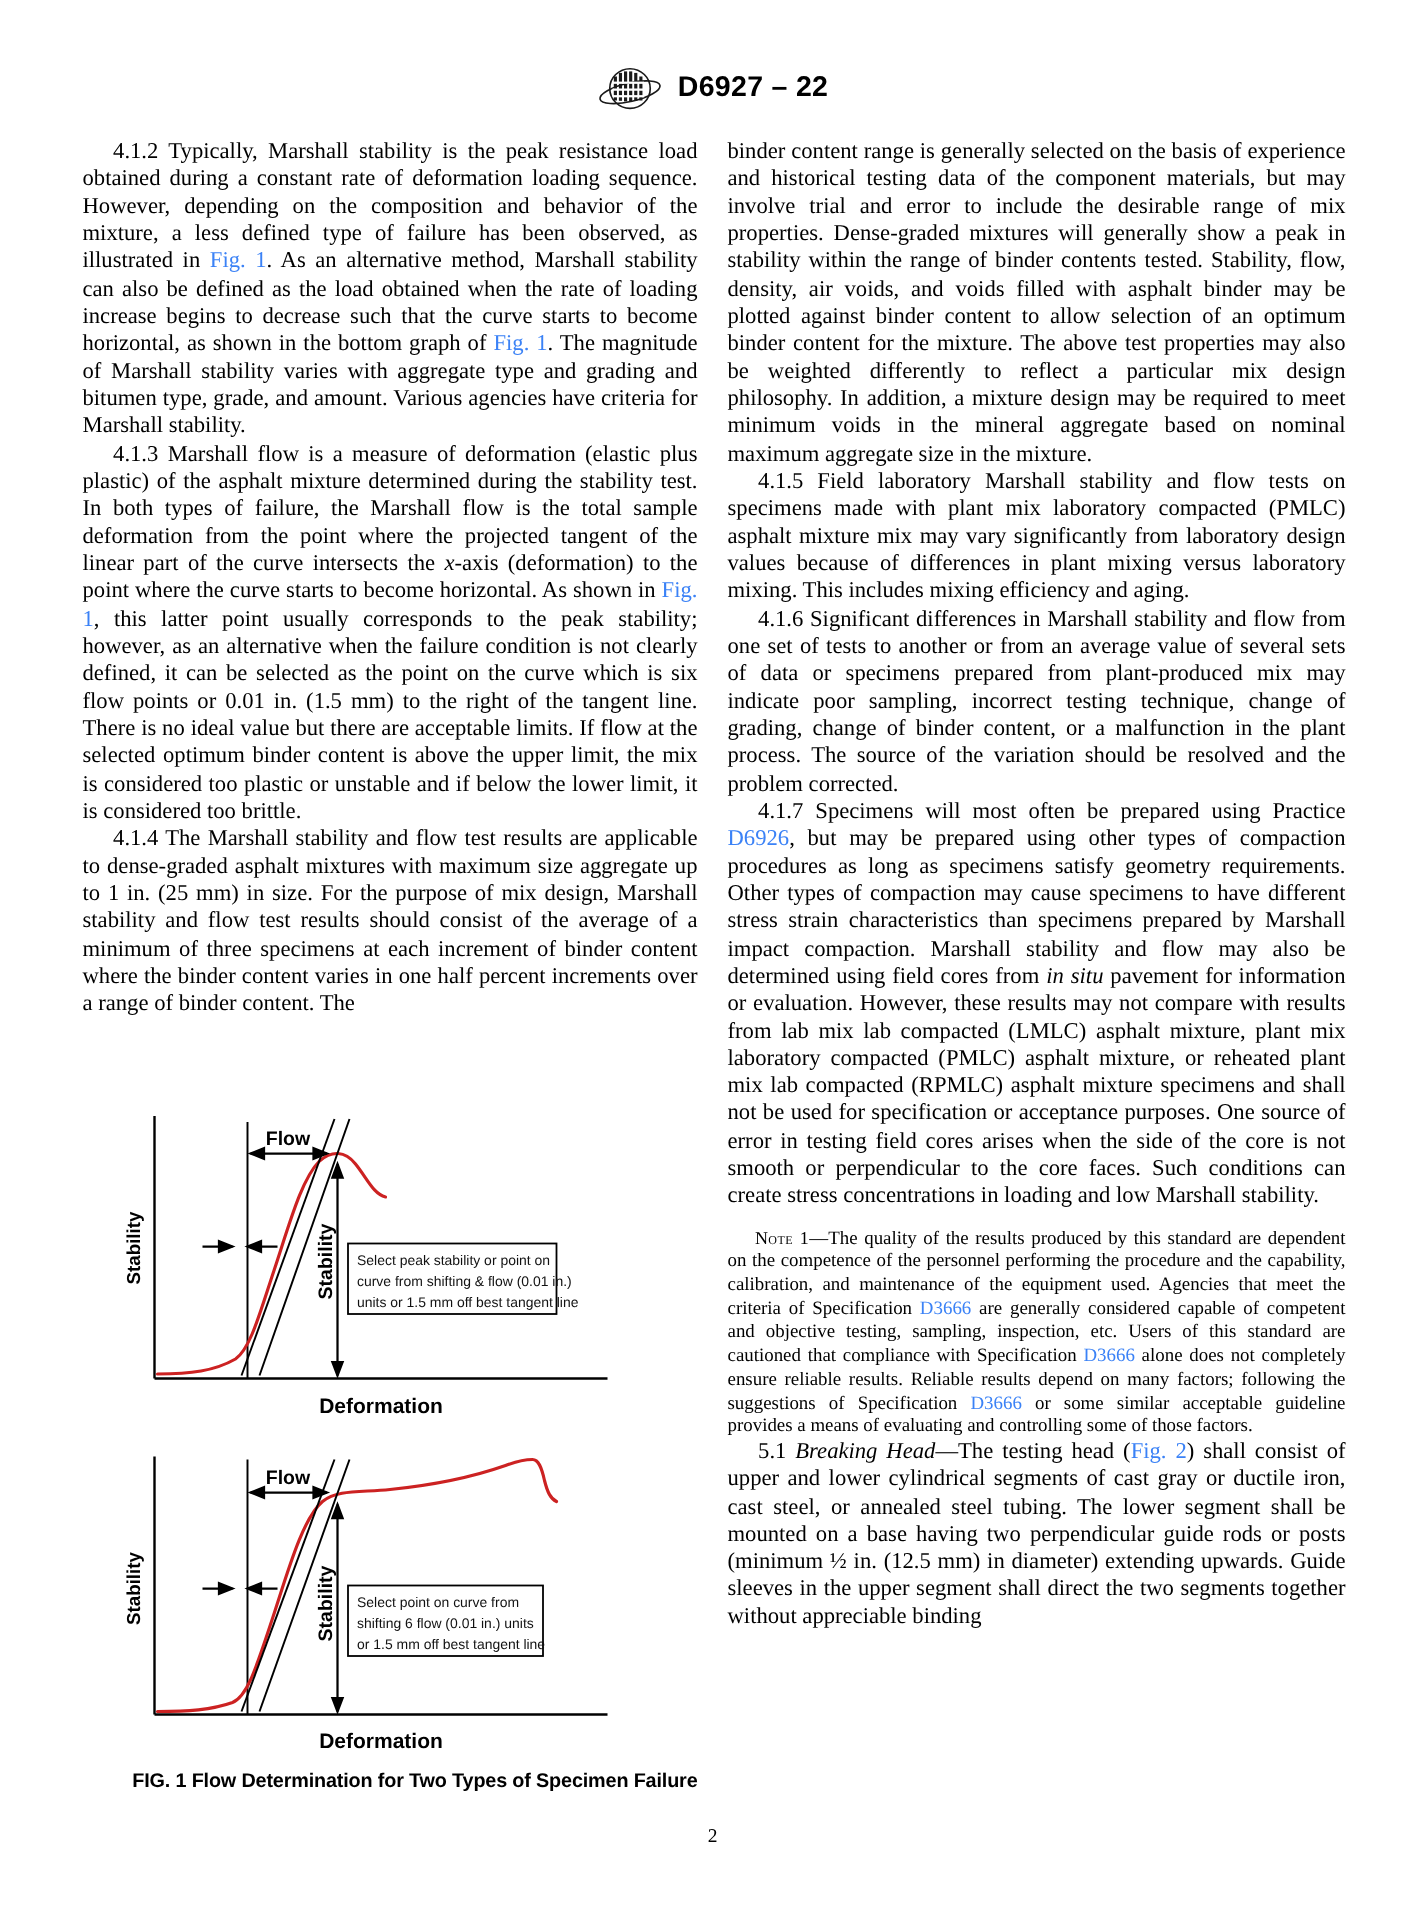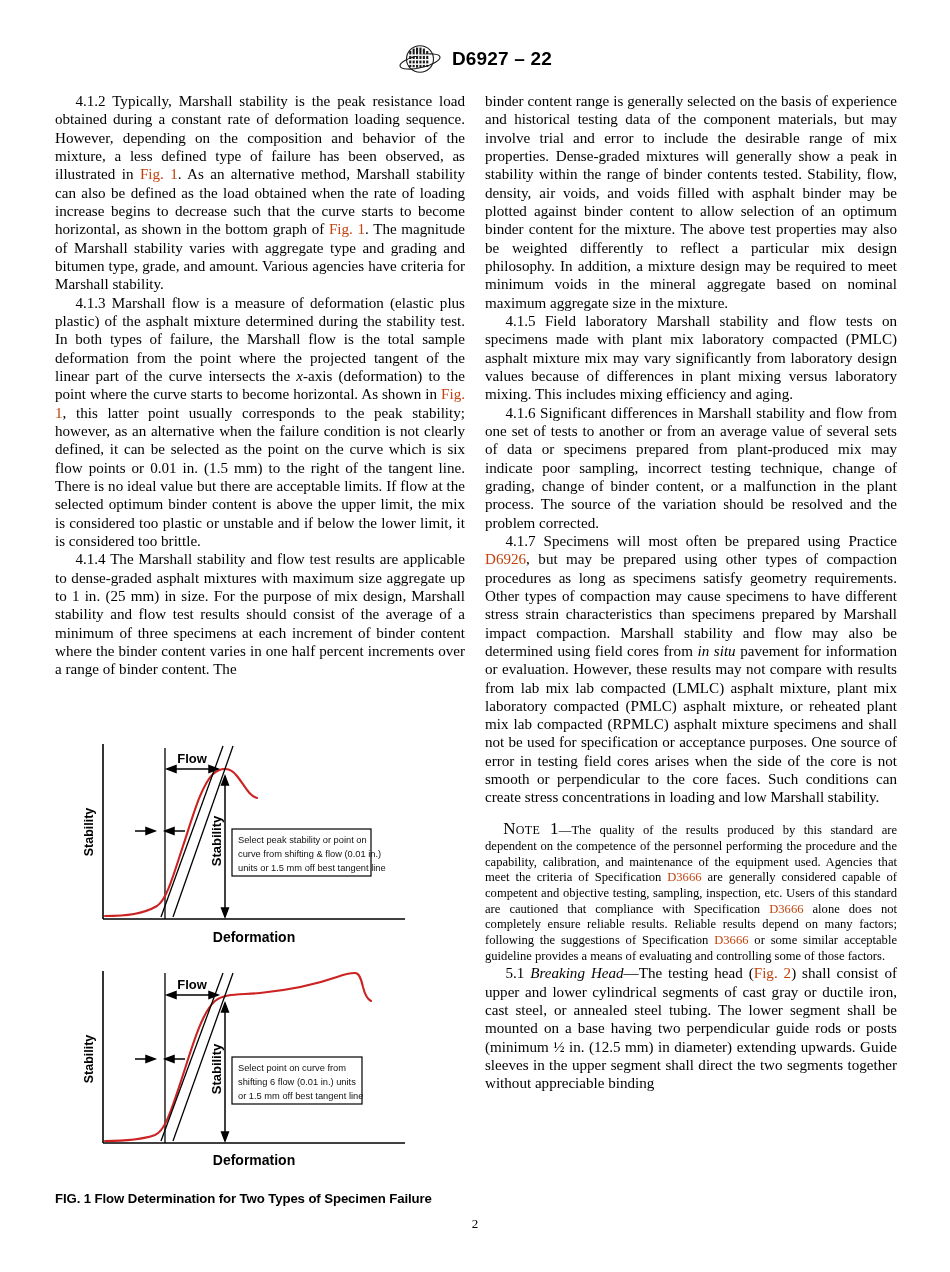--- a/index.html
+++ b/index.html
@@ -57,34 +57,34 @@
   .col-left  { left: 55px; }
   .col-right { left: 485px; width: 412px; }
 
   p.para {
     margin: 0;
     text-indent: 1.35em;
     text-align: justify;
   }
   p.para.noindent { text-indent: 0; }
 
-  .xref { color: #c2410c; }
+  .xref { color: #3b82f6; }
   .ital { font-style: italic; }
 
   
   .note {
     margin: 11px 0 0 0;
     font-size: 12.6px;
     line-height: 1.245;
     text-align: justify;
     text-indent: 1.45em;
   }
   .smallcaps {
     font-variant: small-caps;
-    font-size: 17px;
+    font-size: 12px;
     letter-spacing: .3px;
   }
 
   
   .sec-head {
     margin: 16px 0 1px 0;
     font-weight: bold;
     font-size: 15.3px;
     text-indent: 0;
   }
@@ -94,22 +94,22 @@
   .figure {
     position: absolute;
     left: 55px;
     top: 736px;
     width: 410px;
   }
   .graph-box { position: relative; }
   .graph-svg { display: block; }
 
   .fig-caption {
-    margin-top: 22px;
-    text-align: left;
+    margin-top: 10px;
+    text-align: right;
     font-family: "Liberation Sans", sans-serif;
     font-weight: bold;
     font-size: 13.2px;
     letter-spacing: -0.1px;
   }
 
   
   .page-number {
     position: absolute;
     top: 1216px;

